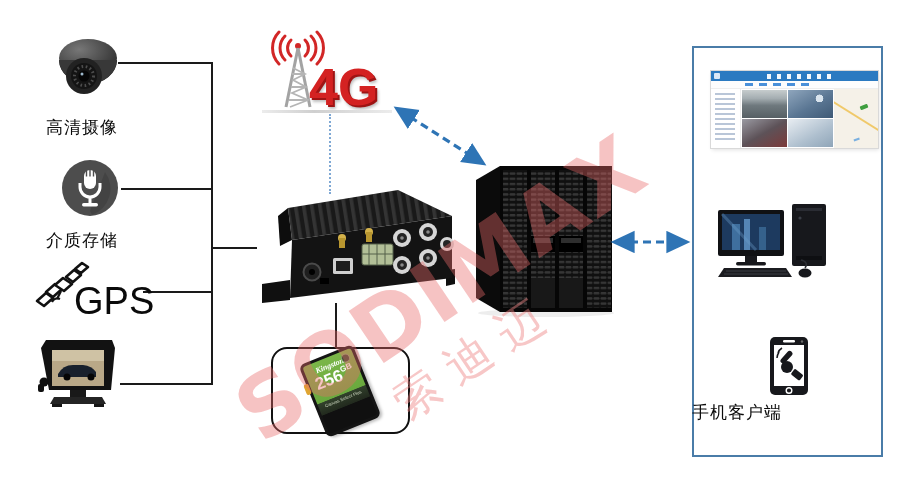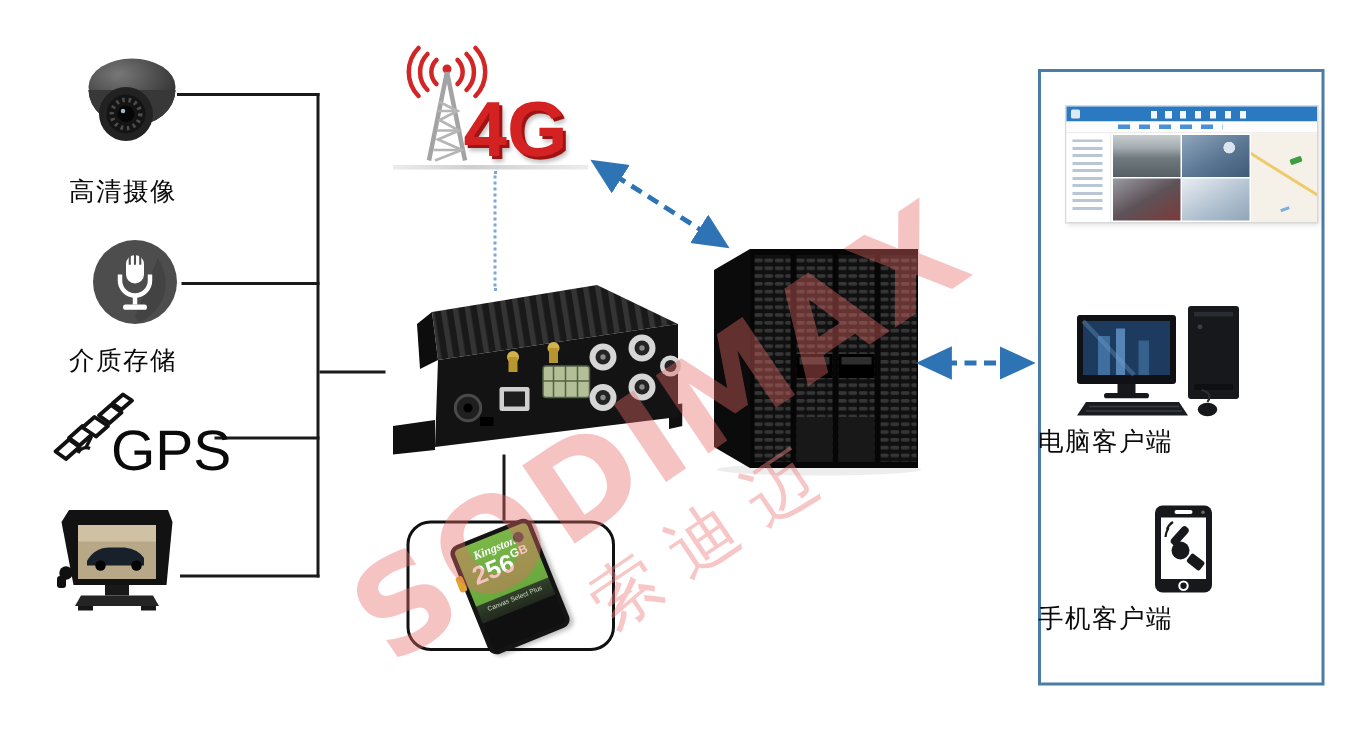--- a/index.html
+++ b/index.html
@@ -285,21 +285,20 @@
       <rect x="47" y="29" width="7" height="23" fill="#35618c"></rect>
       <path d="M10 16 L44 52" stroke="#6ea0cc" stroke-width="3" opacity=".35"></path>
       <rect x="33" y="58" width="12" height="6" fill="#17181c"></rect>
       <rect x="24" y="64" width="30" height="3.5" rx="1.7" fill="#17181c"></rect>
       <path d="M12 70 L74 70 L80 79 L6 79 Z" fill="#1b1c20"></path>
       <path d="M14 73 h60 M12 76 h64" stroke="#3a3c42" stroke-width="1"></path>
       <ellipse cx="93" cy="75" rx="6.5" ry="4.5" fill="#17181c"></ellipse>
       <path d="M93 70 q4 -6 -4 -8" stroke="#2c2e34" stroke-width="1.5" fill="none"></path>
     </svg>
   </div>
-  <div class="label" style="left:692px;top:283px;width:191px;">电脑客户端</div>
 
   <div class="abs" style="left:766px;top:336px;">
     <svg width="46" height="60" viewBox="0 0 46 60">
       <rect x="4" y="1" width="38" height="58" rx="5" fill="#17181c"></rect>
       <rect x="8" y="9" width="30" height="41" fill="#fff"></rect>
       <rect x="17" y="4" width="12" height="2.6" rx="1.3" fill="#fff"></rect>
       <circle cx="36" cy="5.5" r="1.2" fill="#6a6a6a"></circle>
       <circle cx="23" cy="54.5" r="2.8" fill="none" stroke="#fff" stroke-width="1.4"></circle>
       <g fill="#17181c">
         <rect x="18" y="14" width="5.5" height="15" rx="2.7" transform="rotate(42 21 21)"></rect>

